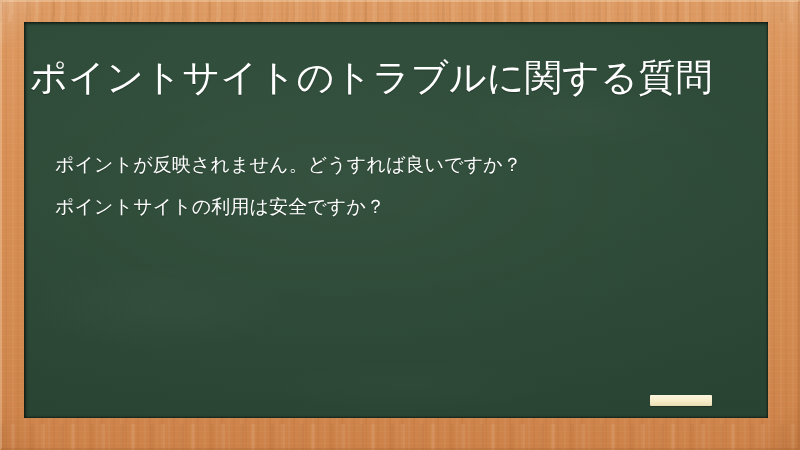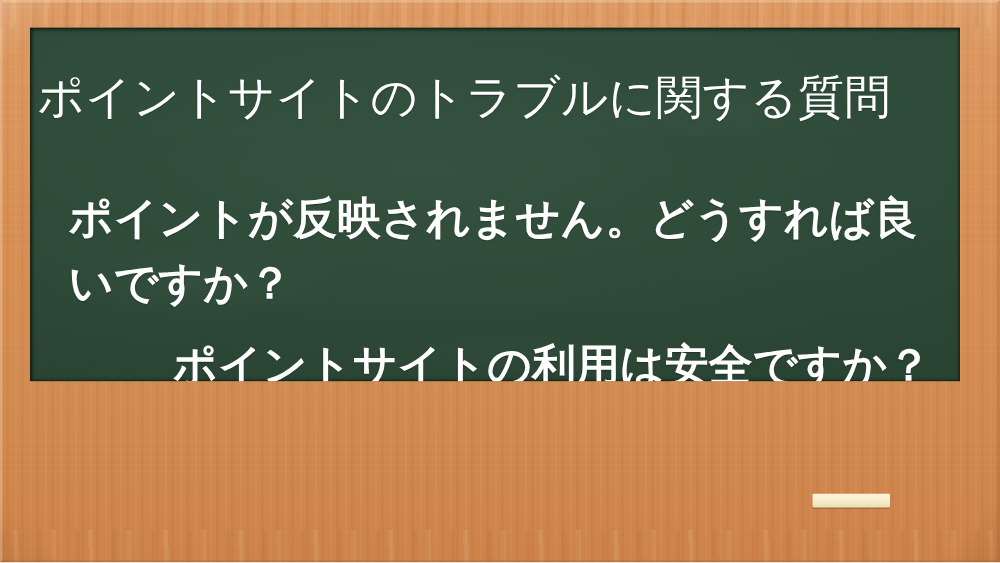--- a/index.html
+++ b/index.html
@@ -109,21 +109,21 @@
     border-bottom: 2px solid rgba(150,85,35,0.22);
     pointer-events: none;
   }
 
   
   .board {
     position: absolute;
     left: 24px;
     top: 22px;
     width: 744px;
-    height: 283px;
+    height: 396px;
     box-sizing: border-box;
     background:
       radial-gradient(ellipse 80% 70% at 42% 40%,
         rgba(255,255,255,0.035) 0%,
         rgba(255,255,255,0.012) 45%,
         rgba(0,0,0,0.05) 100%),
       linear-gradient(180deg, #2f4d3a 0%, #2d4a37 55%, #2b4735 100%);
     box-shadow:
       inset 0 2px 3px rgba(0,0,0,0.45),
       inset 2px 0 3px rgba(0,0,0,0.40),
@@ -168,29 +168,29 @@
     position: absolute;
     left: 31px;
     top: 128px;
     width: 690px;
     margin: 0;
     padding: 0;
     list-style: none;
   }
   .q-item {
     color: #ffffff;
-    font-size: 35px;
+    font-size: 19px;
     line-height: 1.48;
-    font-weight: 700;
+    font-weight: 400;
     letter-spacing: 0.1px;
     margin: 0 0 14px 0;
     text-shadow: 0 1px 1px rgba(0,0,0,0.25);
     word-break: break-all;
   }
-  .q-item:last-child { margin-bottom: 4px; text-align: right; }
+  .q-item:last-child { margin-bottom: 4px; }
 
   
   .chalk-stick {
     position: absolute;
     left: 650px;
     top: 395px;
     width: 62px;
     height: 11px;
     background: linear-gradient(180deg, #fdf6dd 0%, #f6edc9 55%, #e8dcb2 100%);
     border-radius: 1px;

